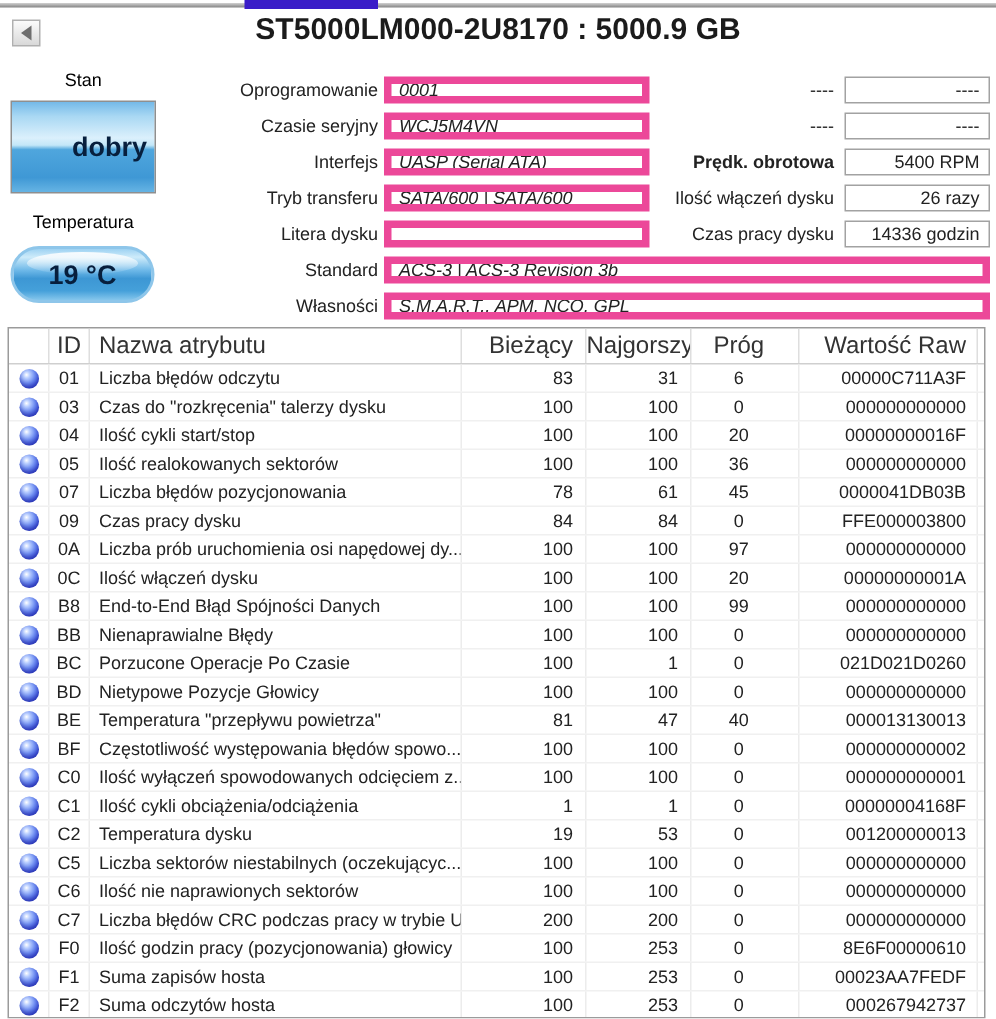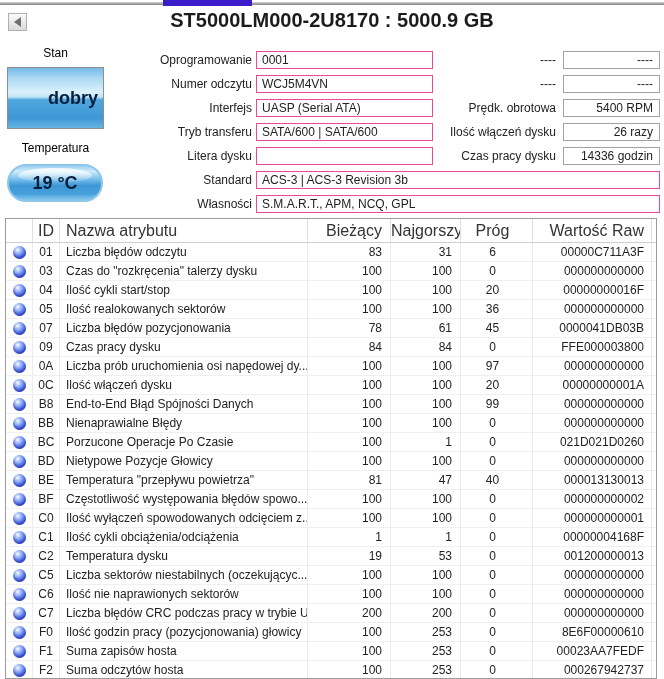--- a/index.html
+++ b/index.html
@@ -24,22 +24,22 @@
     display:flex;align-items:center;justify-content:center;font-size:18px;font-weight:bold;color:#071f3d;cursor:pointer;padding-left:35px;}
   .temp-pill{position:absolute;left:7px;top:164px;width:96px;height:38px;border-radius:19px;border:2px solid #8ec6ea;box-sizing:border-box;
     background:linear-gradient(180deg,#9ed2f2 0%,#cdebfa 16%,#6db8e8 42%,#3d97d4 58%,#45a0da 82%,#85c6ec 100%);
     display:flex;align-items:center;justify-content:center;font-size:18px;font-weight:bold;color:#071f3d;overflow:hidden;cursor:pointer;}
   .temp-pill::before{content:"";position:absolute;left:9px;right:9px;top:2px;height:15px;border-radius:50%;
     background:linear-gradient(rgba(255,255,255,.92),rgba(255,255,255,0));}
 
   
   .flabel{position:absolute;left:110px;right:412px;text-align:right;font-size:12px;color:#222;height:18px;line-height:18px;white-space:nowrap;}
   .rlabel{position:absolute;left:330px;right:108px;text-align:right;font-size:12px;color:#222;height:18px;line-height:18px;white-space:nowrap;}
-  .fbox{position:absolute;left:256px;height:18px;border:1px solid #ec4899;background:#fff;font-size:12px;color:#222;
-    padding:0 5px;box-sizing:border-box;display:flex;align-items:center;white-space:nowrap;overflow:hidden;}
+  .fbox{position:absolute;left:256px;height:18px;border:5px solid #ec4899;background:#fff;font-size:12px;color:#222;
+    padding:0 5px;box-sizing:border-box;display:flex;align-items:center;white-space:nowrap;overflow:hidden;font-style:italic;}
   .fbox.narrow{width:177px;}
   .fbox.wide{right:4px;}
   .rbox{position:absolute;left:563px;right:4px;height:18px;border:1px solid #a2a2a2;background:#fff;font-size:12px;color:#222;
     padding:0 6px;box-sizing:border-box;display:flex;align-items:center;justify-content:flex-end;white-space:nowrap;}
 
   
   .table{position:absolute;left:5px;top:218px;width:652px;bottom:0;border:1px solid #9b9b9b;background:#fff;box-sizing:border-box;overflow:hidden;}
   .thead{display:flex;height:24px;font-size:16px;color:#333;border-bottom:1px solid #cfcfcf;box-sizing:border-box;}
   .thead .cell{border-right:1px solid #dedede;line-height:23px;}
   .trow{display:flex;height:19px;font-size:12px;color:#222;border-bottom:1px solid #f0f0f0;box-sizing:border-box;}
@@ -73,38 +73,38 @@
 
   <div class="side-label" style="top:46px;">Stan</div>
   <div class="health-btn">dobry</div>
   <div class="side-label" style="top:141px;">Temperatura</div>
   <div class="temp-pill">
     <span style="position:relative;">19 °C</span>
   </div>
 
   <div class="flabel" style="top:51px;">Oprogramowanie</div>
   <div class="fbox narrow" style="top:51px;">0001</div>
-  <div class="flabel" style="top:75px;">Numer odczytu</div>
+  <div class="flabel" style="top:75px;">Czasie seryjny</div>
   <div class="fbox narrow" style="top:75px;">WCJ5M4VN</div>
   <div class="flabel" style="top:99px;">Interfejs</div>
   <div class="fbox narrow" style="top:99px;">UASP (Serial ATA)</div>
   <div class="flabel" style="top:123px;">Tryb transferu</div>
   <div class="fbox narrow" style="top:123px;">SATA/600 | SATA/600</div>
   <div class="flabel" style="top:147px;">Litera dysku</div>
   <div class="fbox narrow" style="top:147px;"></div>
   <div class="flabel" style="top:171px;">Standard</div>
   <div class="fbox wide" style="top:171px;">ACS-3 | ACS-3 Revision 3b</div>
   <div class="flabel" style="top:195px;">Własności</div>
   <div class="fbox wide" style="top:195px;">S.M.A.R.T., APM, NCQ, GPL</div>
 
   <div class="rlabel" style="top:51px;">----</div>
   <div class="rbox" style="top:51px;">----</div>
   <div class="rlabel" style="top:75px;">----</div>
   <div class="rbox" style="top:75px;">----</div>
-  <div class="rlabel" style="top:99px;">Prędk. obrotowa</div>
+  <div class="rlabel" style="top:99px;font-weight:bold;">Prędk. obrotowa</div>
   <div class="rbox" style="top:99px;">5400 RPM</div>
   <div class="rlabel" style="top:123px;">Ilość włączeń dysku</div>
   <div class="rbox" style="top:123px;">26 razy</div>
   <div class="rlabel" style="top:147px;">Czas pracy dysku</div>
   <div class="rbox" style="top:147px;">14336 godzin</div>
 
   <div class="table">
     <div class="thead">
       <div class="cell c-icon"></div>
       <div class="cell c-id">ID</div>

